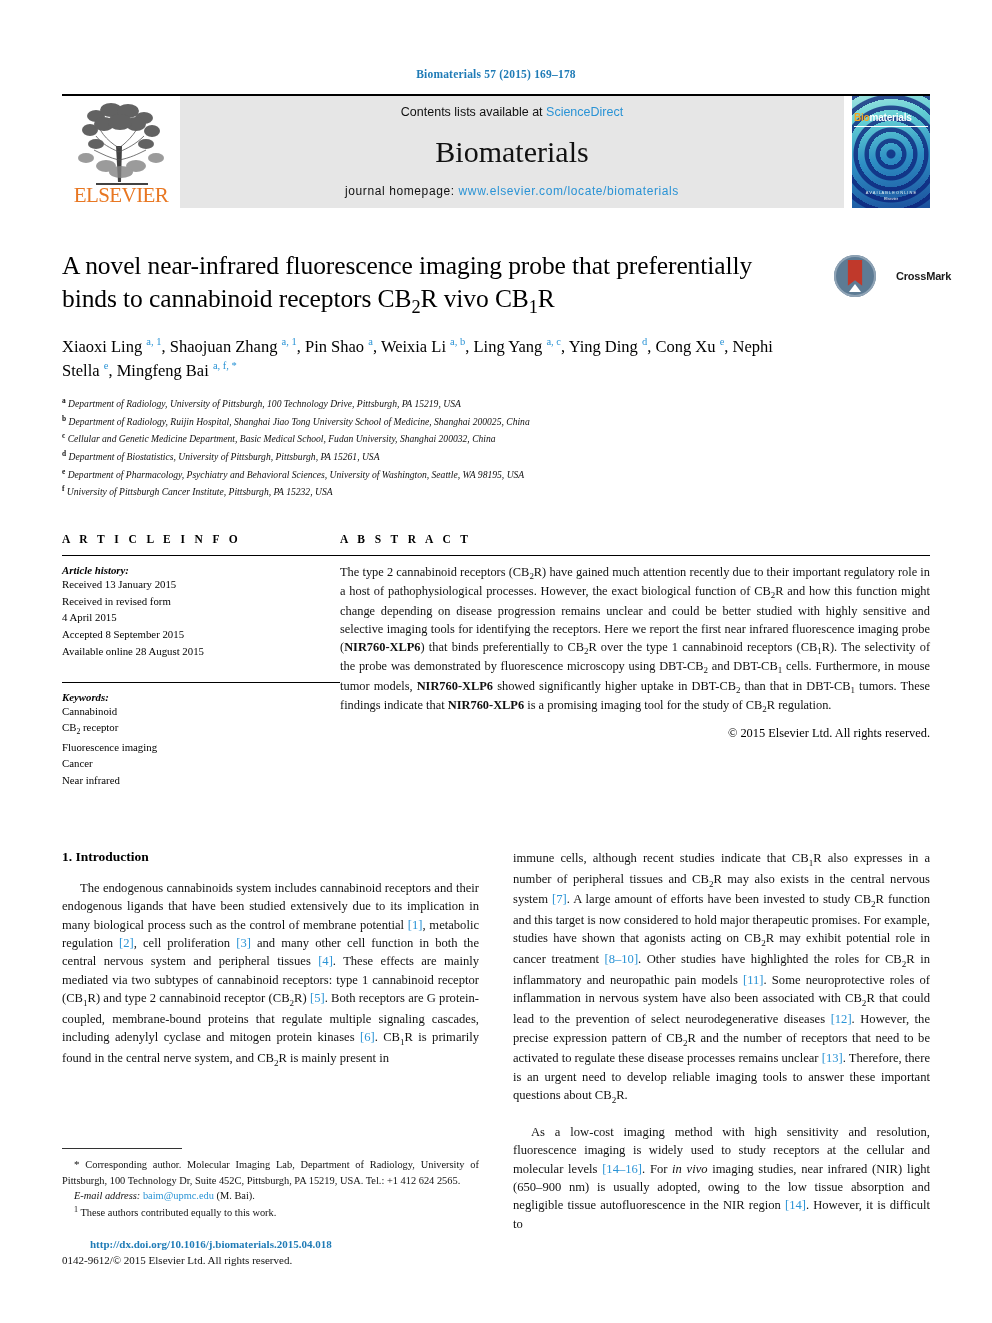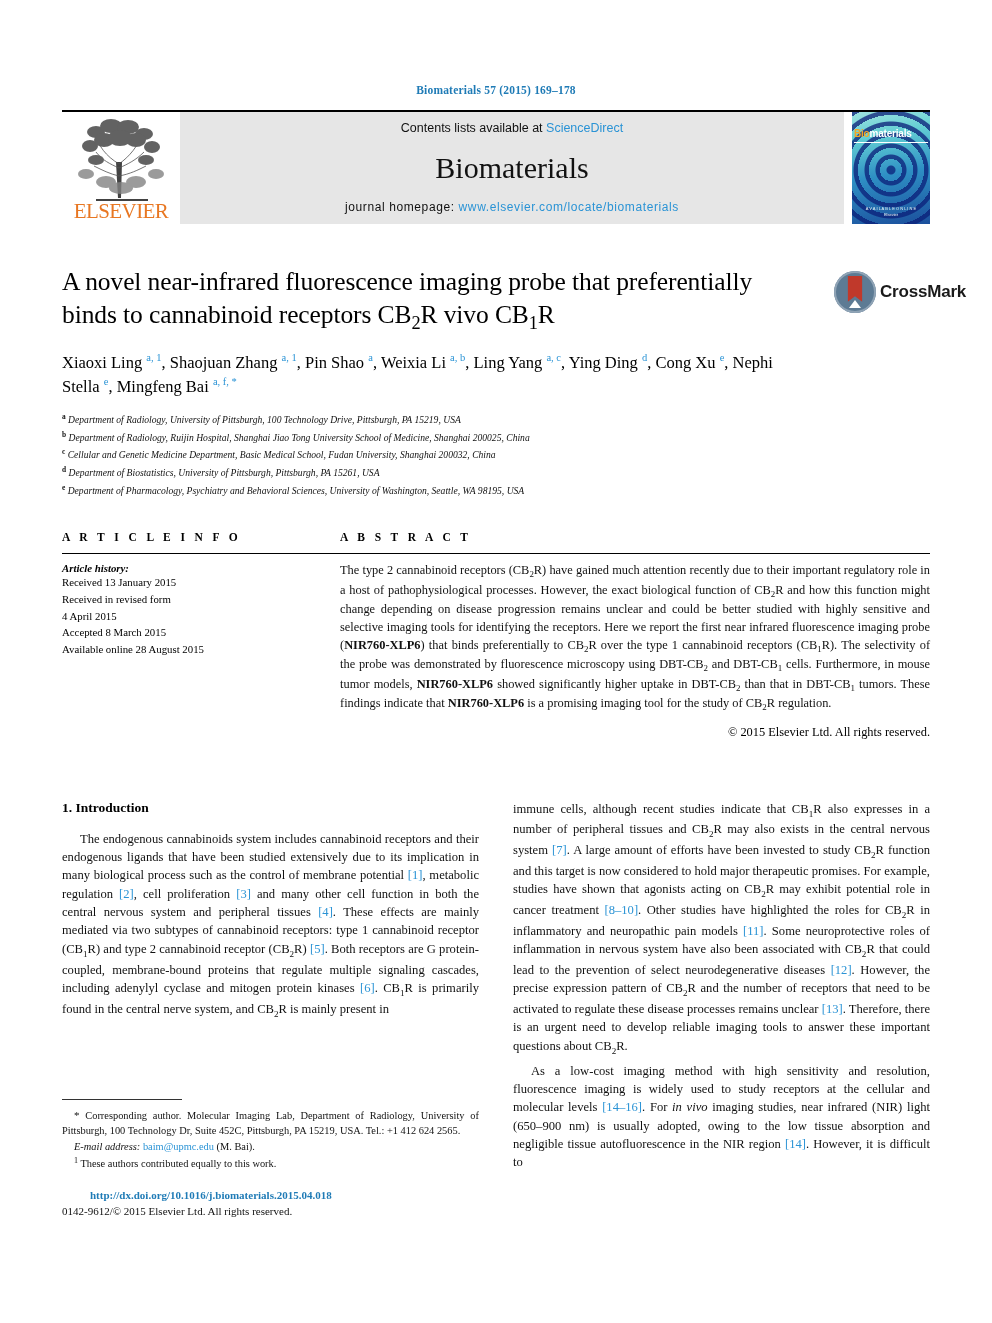--- a/index.html
+++ b/index.html
@@ -13,21 +13,21 @@
     font-family: "Liberation Serif", serif;
     color: #000;
     position: relative;
     overflow: hidden;
   }
   .page {
     position: relative;
     width: 992px;
     height: 1130px;
     box-sizing: border-box;
-    padding: 16px 62px;
+    padding: 0 62px;
   }
 
   
   .running-head {
     text-align: center;
     font-size: 11.5px;
     font-weight: bold;
     color: #1f7bb6;
     padding-top: 68px;
     letter-spacing: .2px;
@@ -207,24 +207,25 @@
     left: 50%;
     bottom: 5px;
     transform: translateX(-50%);
     width: 0; height: 0;
     border-left: 6px solid transparent;
     border-right: 6px solid transparent;
     border-bottom: 8px solid #ffffff;
   }
   .cm-word {
     font-family: "Liberation Sans", sans-serif;
-    font-size: 17px;
+    font-size: 11px;
     font-weight: bold;
     color: #1a1a1a;
     letter-spacing: -.2px;
+    margin-left: 16px;
   }
 
   
   .authors {
     margin-top: 14px;
     font-family: "Liberation Serif", serif;
     font-size: 16.5px;
     line-height: 1.45;
     padding-right: 120px;
   }
@@ -315,21 +316,21 @@
     margin: 0 0 14px 0;
   }
   .para {
     font-size: 12.6px;
     line-height: 1.46;
     text-align: justify;
     text-indent: 18px;
     margin: 0 0 0 0;
     color: #111;
   }
-  .para + .para { margin-top: 4px; }
+  .para + .para { margin-top: 16px; }
   .ref { color: #2a93d5; }
 
   
   .footnotes {
     position: absolute;
     left: 0;
     bottom: 0;
     width: 417px;
     padding-top: 6px;
   }
@@ -444,34 +445,46 @@
   </div>
 
   <div class="authors"><span>Xiaoxi Ling </span><span class="aff-mark">a, 1</span><span>, </span><span>Shaojuan Zhang </span><span class="aff-mark">a, 1</span><span>, </span><span>Pin Shao </span><span class="aff-mark">a</span><span>, </span><span>Weixia Li </span><span class="aff-mark">a, b</span><span>, </span><span>Ling Yang </span><span class="aff-mark">a, c</span><span>, </span><span>Ying Ding </span><span class="aff-mark">d</span><span>, </span><span>Cong Xu </span><span class="aff-mark">e</span><span>, </span><span>Nephi Stella </span><span class="aff-mark">e</span><span>, </span><span>Mingfeng Bai </span><span class="aff-mark">a, f, *</span></div>
 
   <div class="affiliations">
       <div><span class="sup">a</span><span> Department of Radiology, University of Pittsburgh, 100 Technology Drive, Pittsburgh, PA 15219, USA</span></div>
       <div><span class="sup">b</span><span> Department of Radiology, Ruijin Hospital, Shanghai Jiao Tong University School of Medicine, Shanghai 200025, China</span></div>
       <div><span class="sup">c</span><span> Cellular and Genetic Medicine Department, Basic Medical School, Fudan University, Shanghai 200032, China</span></div>
       <div><span class="sup">d</span><span> Department of Biostatistics, University of Pittsburgh, Pittsburgh, PA 15261, USA</span></div>
       <div><span class="sup">e</span><span> Department of Pharmacology, Psychiatry and Behavioral Sciences, University of Washington, Seattle, WA 98195, USA</span></div>
+      <div><span class="sup">f</span><span> University of Pittsburgh Cancer Institute, Pittsburgh, PA 15232, USA</span></div>
     </div>
 
   <div class="info-abstract">
     <div class="col-info">
       <div class="sec-label">A R T I C L E   I N F O</div>
       <div class="rule"></div>
       <div class="hist-title">Article history:</div>
       <div class="hist-list">
           <div>Received 13 January 2015</div>
           <div>Received in revised form</div>
           <div>4 April 2015</div>
-          <div>Accepted 8 March 2015</div>
+          <div>Accepted 8 September 2015</div>
           <div>Available online 28 August 2015</div>
         </div>
+      <div class="kw-block">
+        <div class="rule"></div>
+        <div class="kw-title">Keywords:</div>
+        <div class="kw-list">
+            <div>Cannabinoid</div>
+            <div>CB<span class="sub">2</span> receptor</div>
+            <div>Fluorescence imaging</div>
+            <div>Cancer</div>
+            <div>Near infrared</div>
+          </div>
+      </div>
     </div>
 
     <div class="col-abstract">
       <div class="sec-label">A B S T R A C T</div>
       <div class="rule"></div>
       <div class="abstract-body">
         The type 2 cannabinoid receptors (CB<span class="sub">2</span>R) have gained much attention recently due to their important
         regulatory role in a host of pathophysiological processes. However, the exact biological function of CB<span class="sub">2</span>R
         and how this function might change depending on disease progression remains unclear and could be
         better studied with highly sensitive and selective imaging tools for identifying the receptors. Here we

